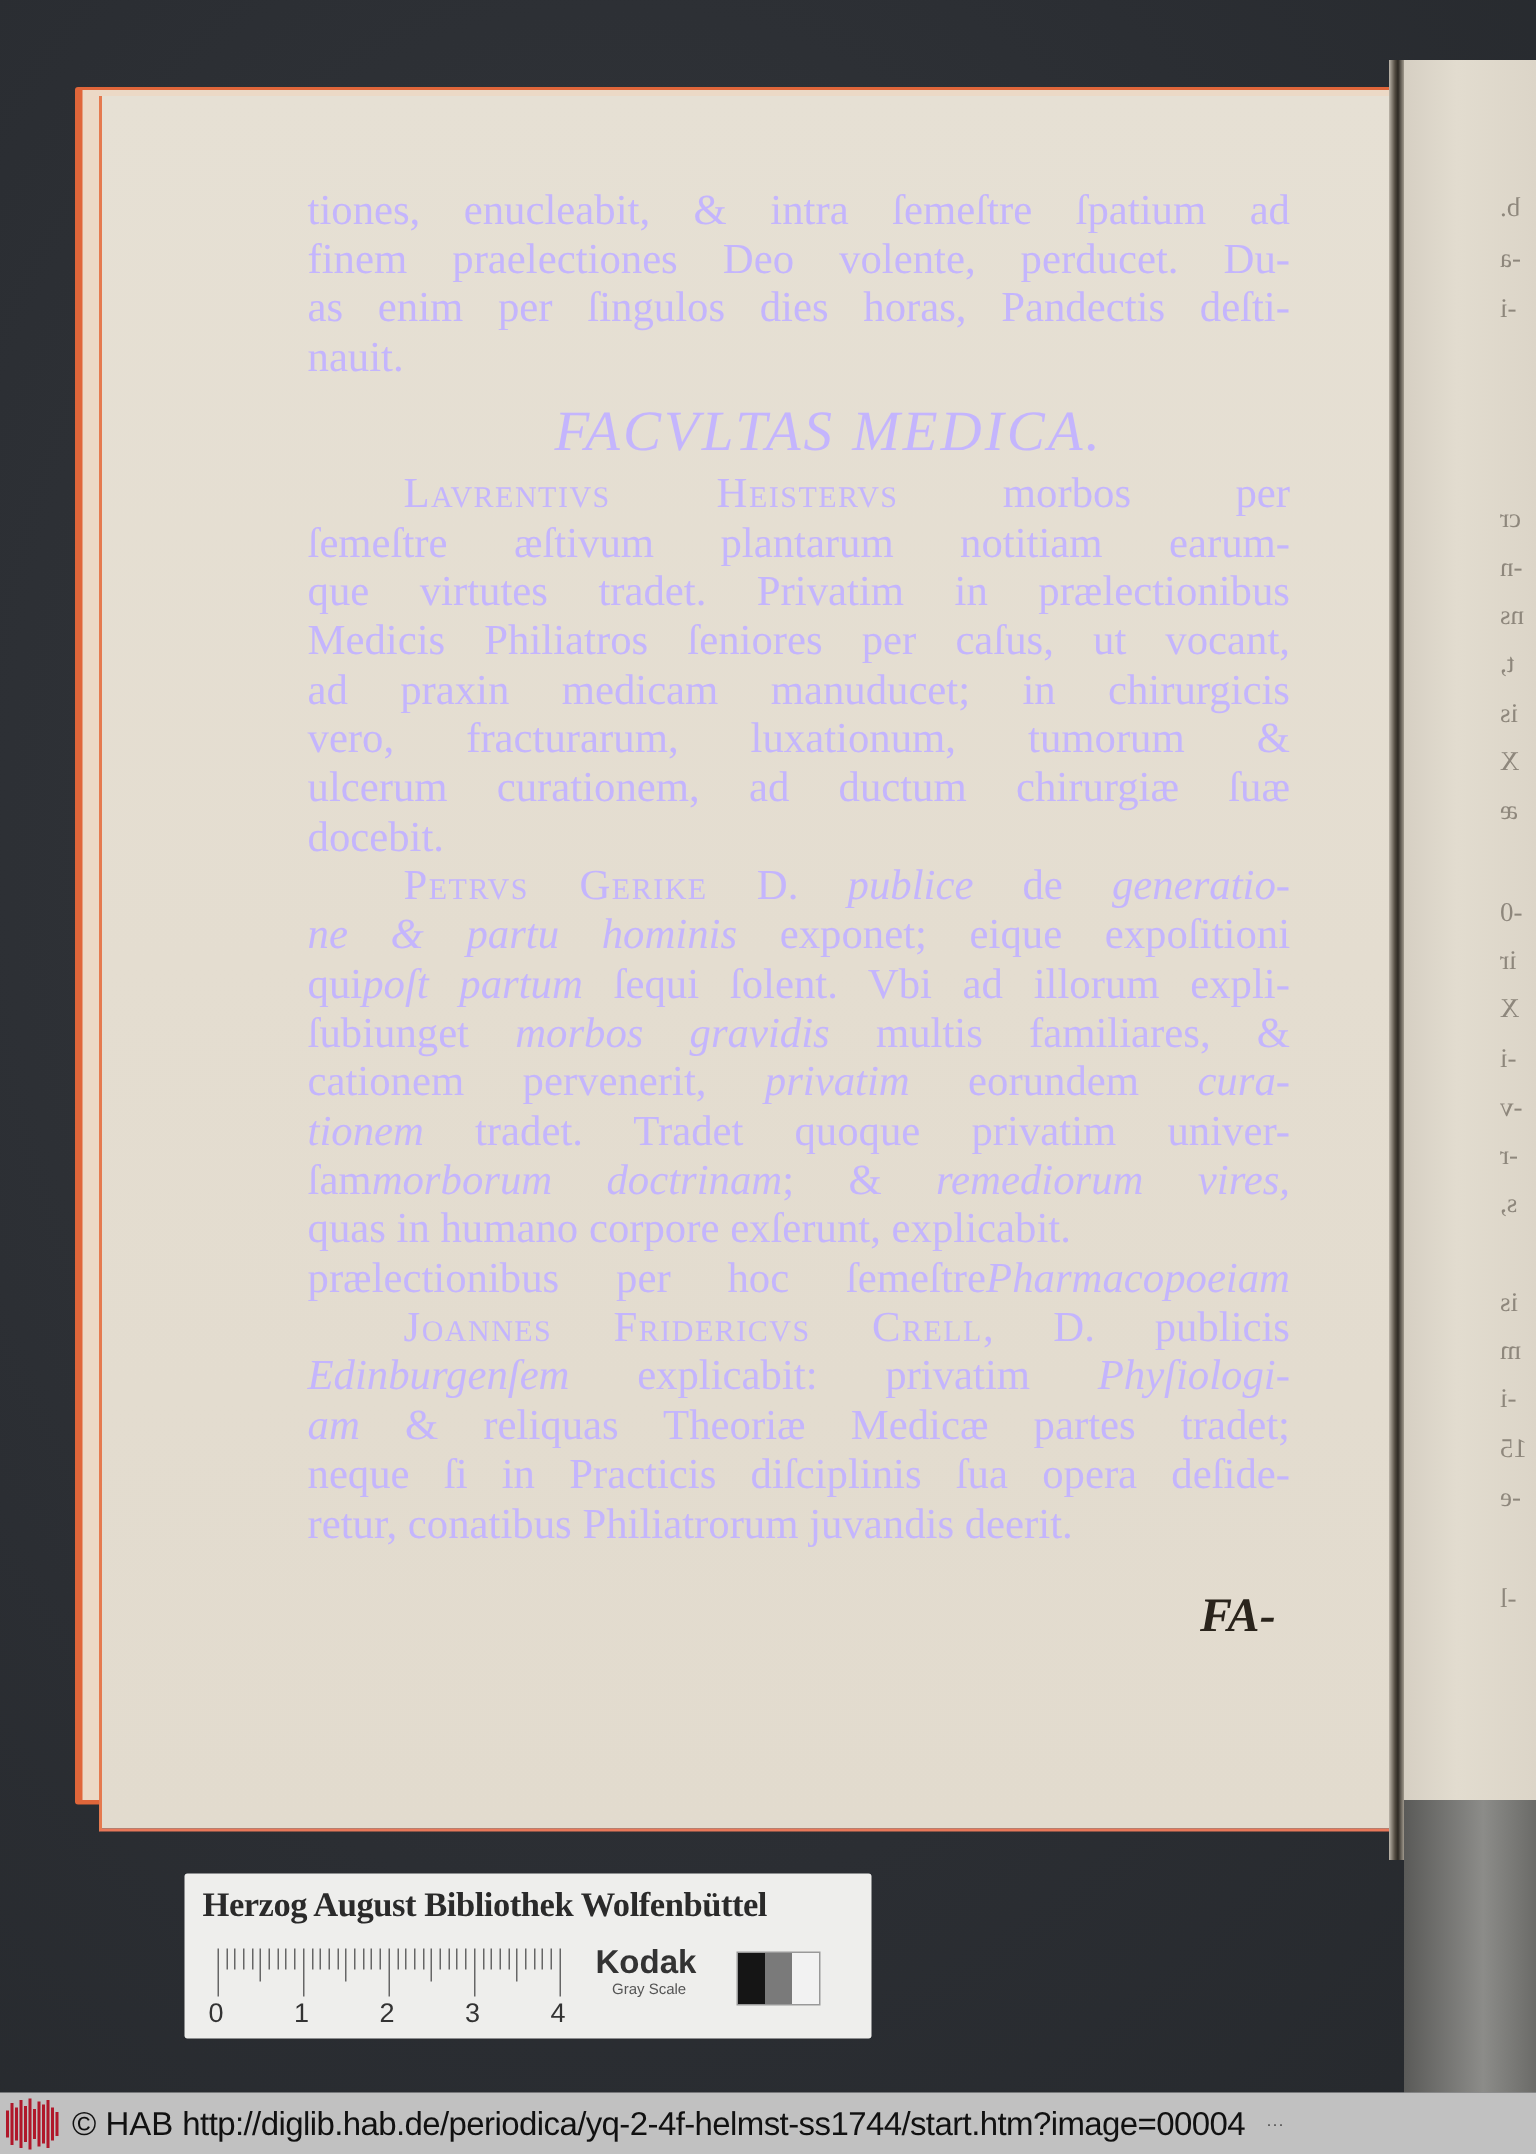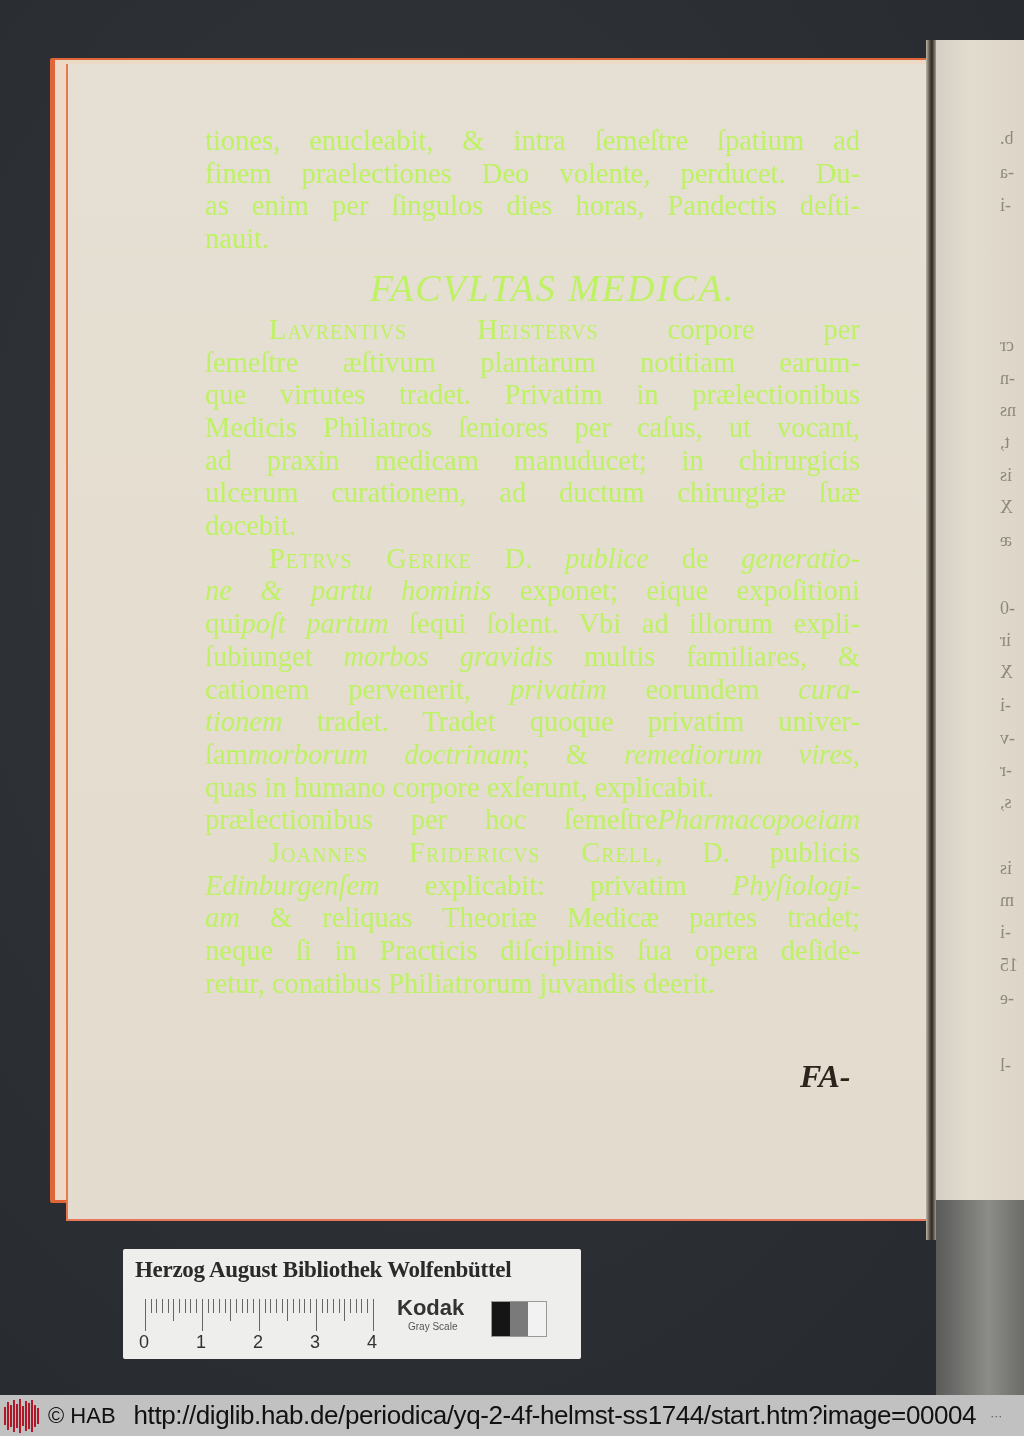--- a/index.html
+++ b/index.html
@@ -14,21 +14,21 @@
     background:linear-gradient(180deg,#e6e0d4 0%,#e4ddd0 50%,#e2dbce 100%);
     border-left:2px solid #e57a4f;border-bottom:2px solid #e8785a;box-sizing:border-box;}
   .gutter{position:absolute;left:926px;top:40px;width:10px;height:1200px;
     background:linear-gradient(90deg,#bdb6aa,#514a40 40%,#2c2822 60%,#a19a8e);}
   .next-page{position:absolute;left:936px;top:40px;width:88px;height:1160px;
     background:linear-gradient(90deg,#d6cfc3,#e2dccf 40%,#dcd5c8);}
   .next-glass{position:absolute;left:936px;top:1200px;width:88px;height:195px;
     background:linear-gradient(90deg,#5a5a58,#8c8c89 60%,#6b6b68);}
   .bleed{position:absolute;left:1000px;font-size:18px;color:#6d665c;opacity:.7;
     transform:scaleX(-1);white-space:nowrap;}
-  .text-block{position:absolute;left:205px;top:125px;width:655px;color:#bef264;
+  .text-block{position:absolute;left:205px;top:125px;width:655px;color:#c4b5fd;
     font-size:28.5px;line-height:32.7px;}
   .line{display:block;white-space:nowrap;text-align:justify;text-align-last:justify;}
   .line.last{text-align-last:left;}
   .heading{display:block;text-align:center;font-style:italic;font-size:38px;letter-spacing:2px;
     margin:10px 0 4px 0;line-height:44px;padding-left:40px;}
   .indent{padding-left:64px;}
   .sc{font-variant:small-caps;letter-spacing:1px;}
   i{}
   .catch{position:absolute;left:800px;top:1058px;font-size:32px;font-style:italic;
     font-weight:bold;color:#2a241c;}
@@ -46,21 +46,21 @@
   .grayscale{position:absolute;left:285px;top:72px;font-family:"Liberation Sans",sans-serif;
     font-size:10px;color:#555;}
   .swatches{position:absolute;left:368px;top:52px;height:34px;display:flex;border:1px solid #999;}
   .sw{width:18px;height:34px;}
   
   .footer{position:absolute;left:0;top:1395px;width:1024px;height:41px;background:#c1c1c1;
     display:flex;align-items:center;font-family:"Liberation Sans",sans-serif;color:#111;}
   .logo{width:42px;height:36px;margin-left:4px;display:flex;align-items:center;gap:1px;}
   .logo span{display:block;width:2px;background:#b0182a;}
   .footer-copy{font-size:22px;margin-left:2px;white-space:nowrap;}
-  .footer-url{font-size:26px;margin-left:18px;white-space:nowrap;letter-spacing:-.4px;}
+  .footer-url{font-size:22px;margin-left:6px;white-space:nowrap;letter-spacing:-.4px;}
   .footer-more{font-size:12px;margin-left:14px;color:#555;}
 </style>
 </head>
 <body>
 
 <div class="backdrop"></div>
 <div class="page-edge"></div>
 <div class="page-edge2"></div>
 <div class="page"></div>
 <div class="next-page"></div>
@@ -94,25 +94,26 @@
 </div>
 
 <div class="text-block">
   <span class="line">tiones, enucleabit, &amp; intra ſemeſtre ſpatium ad</span>
   <span class="line">finem praelectiones Deo volente, perducet. Du-</span>
   <span class="line">as enim per ſingulos dies horas, Pandectis deſti-</span>
   <span class="line last">nauit.</span>
 
   <span class="heading">FACVLTAS MEDICA.</span>
 
-  <span class="line indent"><span class="sc">Lavrentivs Heistervs</span> <span>corpore per</span></span>
+  <span class="line indent"><span class="sc">Lavrentivs Heistervs</span> <span>morbos per</span></span>
   <span class="line">ſemeſtre æſtivum plantarum notitiam earum-</span>
   <span class="line">que virtutes tradet. Privatim in prælectionibus</span>
   <span class="line">Medicis Philiatros ſeniores per caſus, ut vocant,</span>
   <span class="line">ad praxin medicam manuducet; in chirurgicis</span>
+  <span class="line">vero, fracturarum, luxationum, tumorum &amp;</span>
   <span class="line">ulcerum curationem, ad ductum chirurgiæ ſuæ</span>
   <span class="line last">docebit.</span>
 
   <span class="line indent"><span class="sc">Petrvs Gerike</span> <span>D.</span> <i>publice</i> <span>de</span> <i>generatio-</i></span>
   <span class="line"><i>ne &amp; partu hominis</i> <span>exponet; eique expoſitioni</span></span>
   <span class="line"><span>qui</span><i>poſt partum</i> <span>ſequi ſolent. Vbi ad illorum expli-</span></span>
   <span class="line"><span>ſubiunget</span> <i>morbos gravidis</i> <span>multis familiares, &amp;</span></span>
   <span class="line"><span>cationem pervenerit,</span> <i>privatim</i> <span>eorundem</span> <i>cura-</i></span>
   <span class="line"><i>tionem</i> <span>tradet. Tradet quoque privatim univer-</span></span>
   <span class="line"><span>ſam</span><i>morborum doctrinam</i><span>; &amp;</span> <i>remediorum vires,</i></span>

